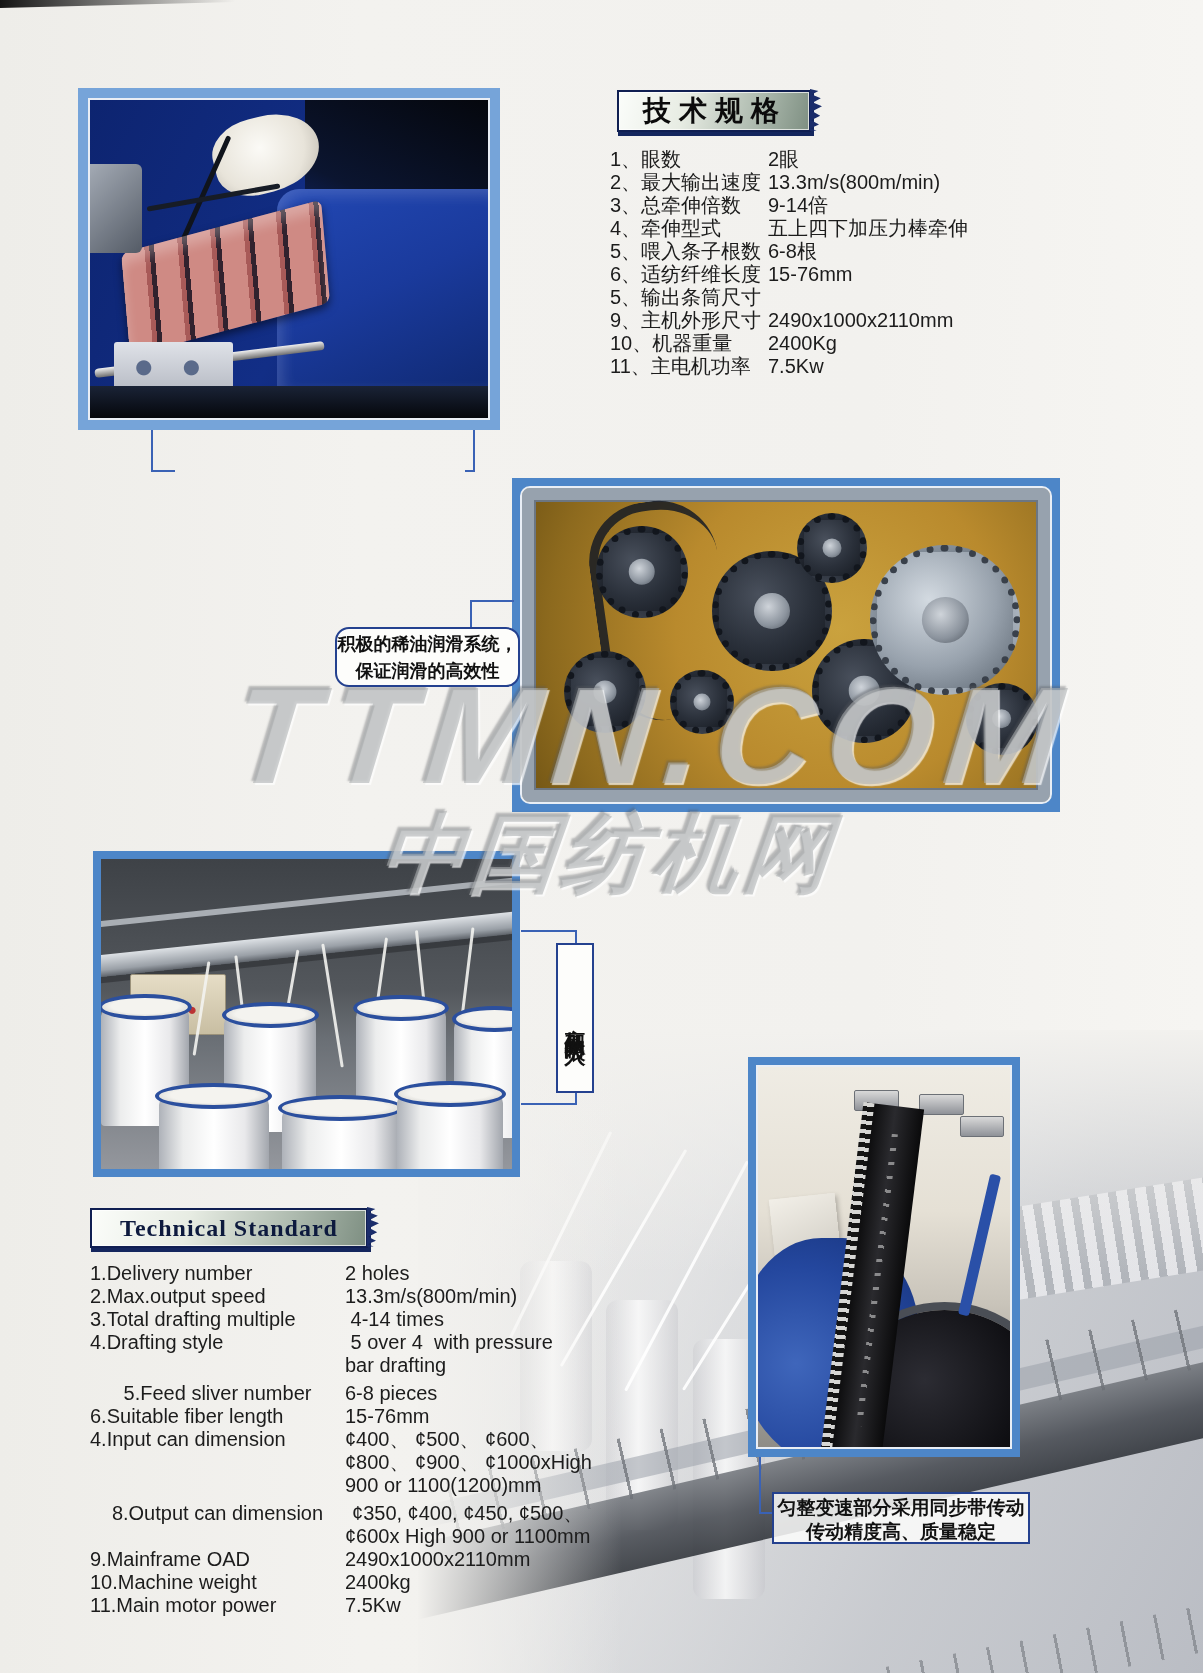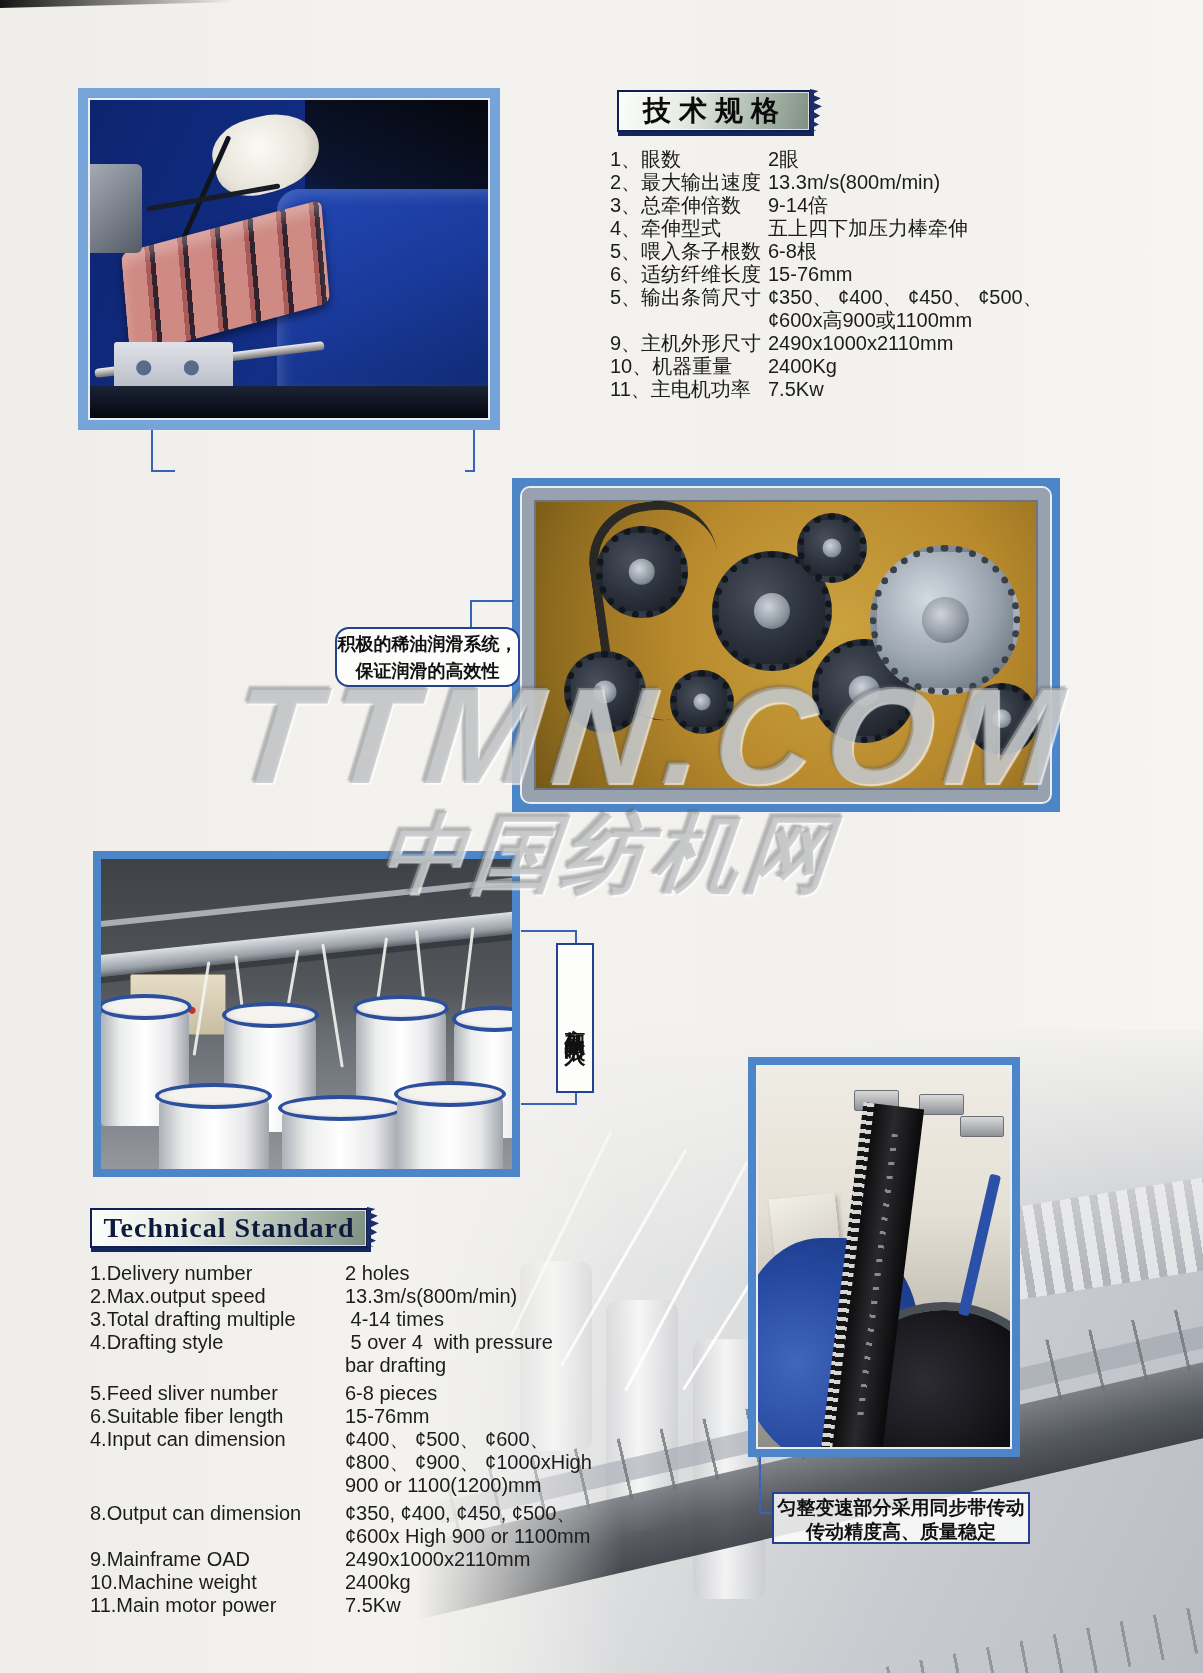--- a/index.html
+++ b/index.html
@@ -86,31 +86,31 @@
     color:rgba(172,175,178,.58);text-shadow:2px 2px 1px rgba(255,255,255,.7),-2px -2px 2px rgba(88,90,94,.38);white-space:nowrap;}
   .wm1{left:233px;top:656px;font-size:138px;letter-spacing:12px;}
   .wm2{left:380px;top:796px;font-size:86px;letter-spacing:5px;}
   
   .hdr{position:absolute;z-index:40;box-sizing:border-box;display:flex;align-items:center;justify-content:center;
     border:2px solid #101f52;box-shadow:2px 3px 0 1px #14265e, inset 0 0 0 1px rgba(255,255,255,.7);
     background:linear-gradient(105deg,#fbfdfa 0%,#e7ece3 35%,#adbaae 72%,#7e8f82 100%);color:#0b0b0b;}
   .hdr .torn{position:absolute;right:-13px;top:-3px;width:12px;height:110%;background:#1b2d6b;
     clip-path:polygon(0 0,70% 5%,15% 13%,90% 22%,25% 32%,100% 41%,20% 53%,85% 64%,10% 75%,75% 85%,5% 94%,55% 100%,0 100%);}
   .hdr-cn{left:617px;top:90px;width:194px;height:42px;font-size:28px;font-weight:bold;letter-spacing:8px;padding-left:2px;}
-  .hdr-en{left:90px;top:1208px;width:278px;height:40px;font-family:"Liberation Serif",serif;font-size:28px;font-weight:bold;letter-spacing:1px;color:#0d1a3e;}
+  .hdr-en{left:90px;top:1208px;width:278px;height:40px;font-family:"Liberation Serif",serif;font-size:24px;font-weight:bold;letter-spacing:1px;color:#0d1a3e;}
   
   .spec{position:absolute;z-index:40;font-size:20px;line-height:23px;color:#1c1c1c;}
   .spec .row{display:flex;align-items:flex-start;}
   .spec .lab{flex:none;white-space:nowrap;}
   .spec .val{white-space:pre-wrap;}
   .spec-cn{left:610px;top:148px;width:470px;}
   .spec-cn .lab{width:158px;}
   .spec-en{left:90px;top:1262px;width:530px;}
   .spec-en .lab{width:255px;}
-  .row.gap{margin-top:5px;}
+  .row.gap{margin-top:5px;text-align:center;}
   
   .cap{position:absolute;z-index:40;box-sizing:border-box;background:#fdfdfb;border:2px solid #24418f;
     color:#111;font-weight:bold;text-align:center;}
   .cap-pressure{left:173px;top:452px;width:294px;height:40px;font-size:22px;line-height:36px;letter-spacing:2px;}
   .cap-lube{left:335px;top:627px;width:185px;height:60px;font-size:18px;line-height:27px;white-space:pre-line;padding-top:2px;border-radius:14px;}
   .cap-creel{left:556px;top:943px;width:38px;height:150px;writing-mode:vertical-rl;font-size:21px;letter-spacing:3px;line-height:34px;padding-top:6px;}
   .cap-belt{left:772px;top:1492px;width:258px;height:52px;font-size:19px;line-height:24px;white-space:pre-line;padding-top:2px;background:rgba(253,253,251,.85);}
   
   .conn{position:absolute;background:#3a62b5;z-index:35;}
 </style>
@@ -184,22 +184,20 @@
     <div class="row">
         <span class="lab">5、喂入条子根数</span>
         <span class="val">6-8根</span>
       </div>
     <div class="row">
         <span class="lab">6、适纺纤维长度</span>
         <span class="val">15-76mm</span>
       </div>
     <div class="row">
         <span class="lab">5、输出条筒尺寸</span>
-        <span class="val">¢350、 ¢400、 ¢450、 ¢500、
-¢600x高900或1100mm</span>
       </div>
     <div class="row">
         <span class="lab">9、主机外形尺寸</span>
         <span class="val">2490x1000x2110mm</span>
       </div>
     <div class="row">
         <span class="lab">10、机器重量</span>
         <span class="val">2400Kg</span>
       </div>
     <div class="row">

